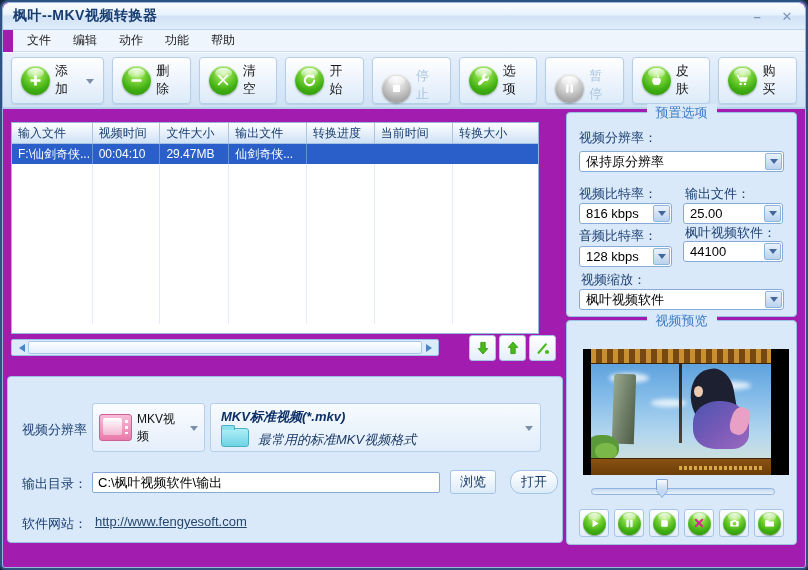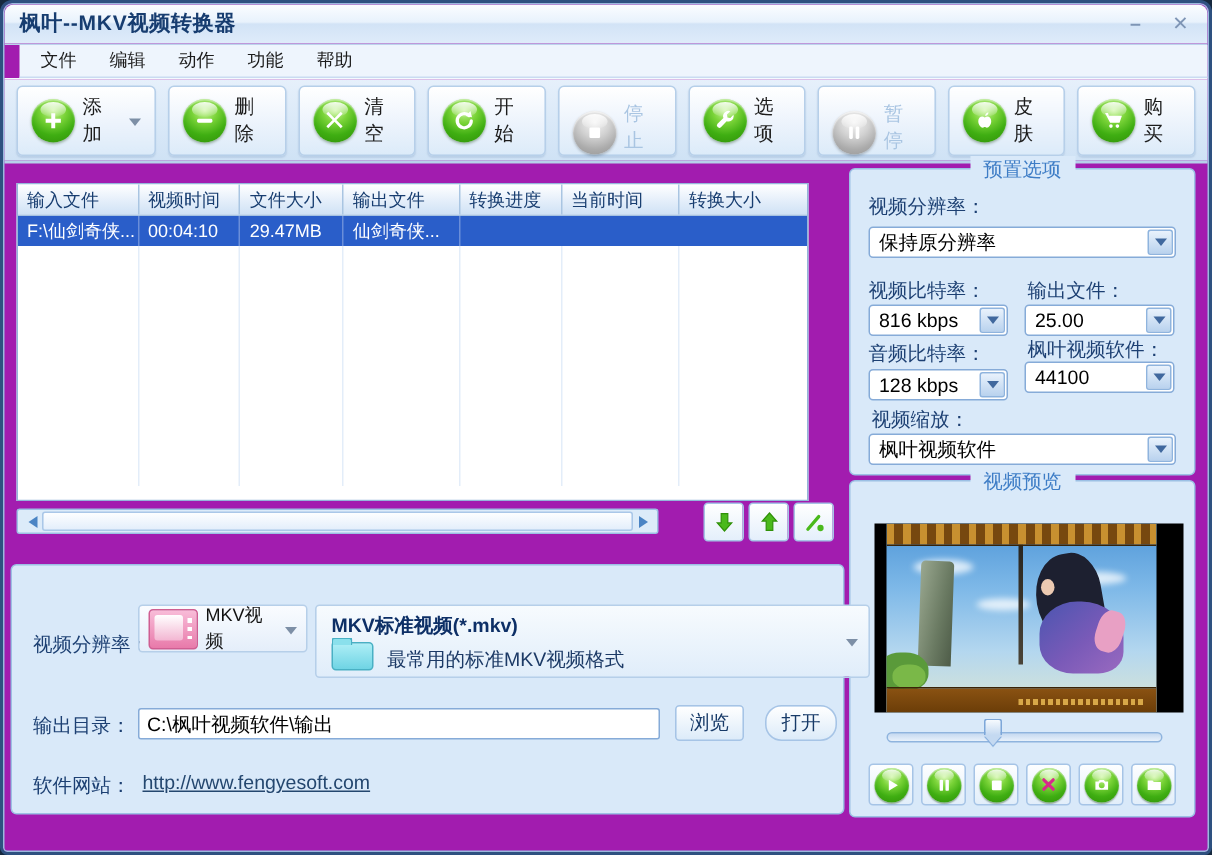--- a/index.html
+++ b/index.html
@@ -132,32 +132,32 @@
   .vbtn { width:30px; height:28px; border:1px solid #a6c4e6; border-radius:3px;
     background:linear-gradient(180deg,#fdfeff,#e2eefa); display:flex; align-items:center; justify-content:center; }
   .orb-sm { width:23px; height:23px; border-radius:50%; position:relative;
     background:radial-gradient(circle at 50% 26%, #c9f59a 0%, #7bd439 32%, #3fae12 64%, #2f8e08 100%);
     box-shadow:0 1px 1px rgba(20,60,10,.4), inset 0 1px 1px rgba(255,255,255,.5);
     display:flex; align-items:center; justify-content:center; }
   .orb-sm::before { content:""; position:absolute; top:1px; left:5px; right:5px; height:8px; border-radius:50%;
     background:linear-gradient(rgba(255,255,255,.85),rgba(255,255,255,.05)); }
   .orb-sm svg { position:relative; z-index:1; }
   
-  .fmt-combo1 { position:absolute; left:84px; top:26px; width:113px; height:32px;
+  .fmt-combo1 { position:absolute; left:84px; top:26px; width:113px; height:49px;
     border:1px solid #b6cfe9; border-radius:3px; background:linear-gradient(180deg,#fafcff,#e4eefa);
     display:flex; align-items:center; padding:0 6px; gap:5px; }
   .tv-icon { width:33px; height:27px; flex:none; position:relative;
     background:linear-gradient(180deg,#f8bcd8,#e87aaa); border:1px solid #cf5e92; border-radius:3px; }
   .tv-icon::before { content:""; position:absolute; left:3px; top:3px; width:19px; height:17px;
     background:linear-gradient(180deg,#ffffff,#f3b6d2); border-radius:2px; }
   .tv-icon::after { content:""; position:absolute; right:3px; top:5px; width:3px; height:14px;
     background:repeating-linear-gradient(180deg,#fff 0 3px,transparent 3px 6px); }
   .fmt-c1-label { font-size:12px; color:#111; flex:1; }
-  .fmt-combo2 { position:absolute; left:202px; top:26px; width:370px; height:49px;
-    border:1px solid #b6cfe9; border-radius:3px; background:linear-gradient(180deg,#f7fbfe,#e0edfa); }
+  .fmt-combo2 { position:absolute; left:202px; top:26px; width:331px; height:49px;
+    border:1px solid #b6cfe9; border-radius:3px; background:linear-gradient(180deg,#f7fbfe,#e0edfa);font-style:italic; }
   .fmt-title { position:absolute; left:10px; top:4px; font-size:13px; font-weight:bold; color:#0d2f66; }
   .folder-icon { position:absolute; left:10px; top:24px; width:28px; height:19px;
     background:linear-gradient(180deg,#aeeef6,#6fd4e4); border:1px solid #49b0c4; border-radius:2px 3px 3px 3px; }
   .folder-icon::before { content:""; position:absolute; left:-1px; top:-4px; width:12px; height:4px;
     background:#8ae0ec; border:1px solid #49b0c4; border-bottom:none; border-radius:2px 2px 0 0; }
   .fmt-desc { position:absolute; left:47px; top:27px; font-size:13px; color:#1c3a66; }
   .combo2-caret { position:absolute; right:7px; top:22px; width:0; height:0;
     border:4px solid transparent; border-top:5px solid #7d8fa6; }
   .dir-input { position:absolute; left:84px; top:95px; width:348px; height:21px;
     border:1px solid #86abd8; border-radius:2px; background:#fff; font-size:13px; color:#000;

